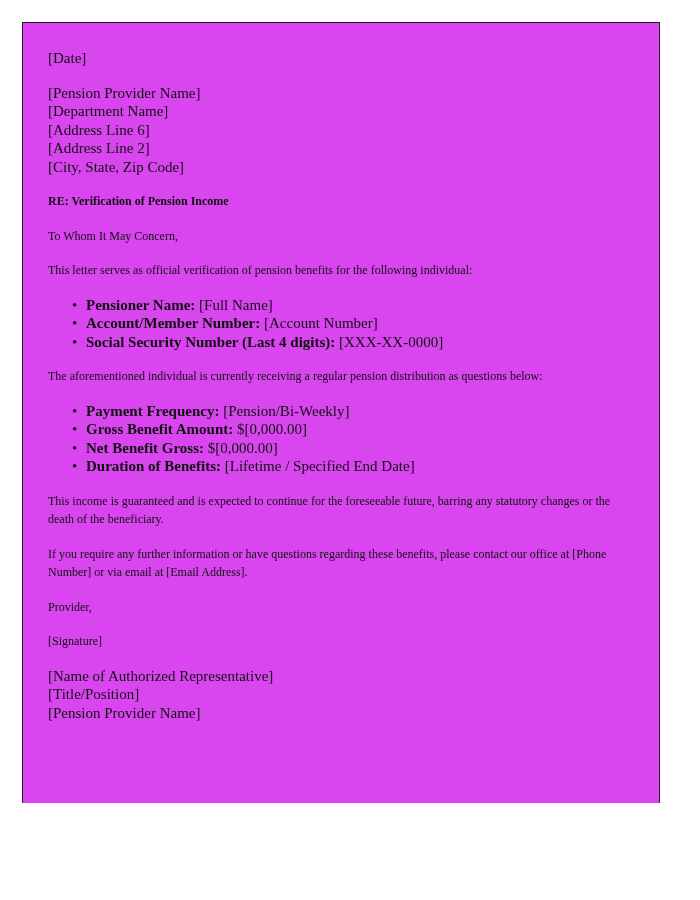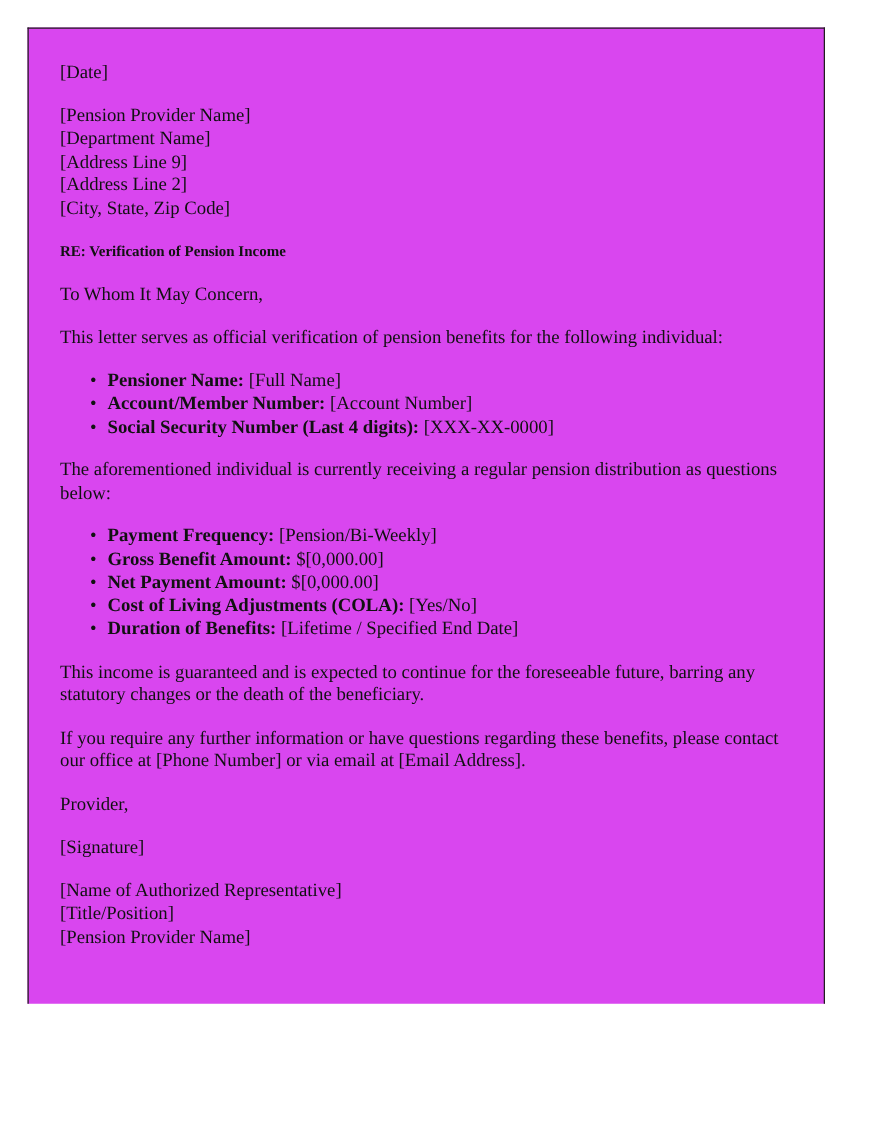--- a/index.html
+++ b/index.html
@@ -27,21 +27,21 @@
     border-bottom: none;
     background: #d946ef;
   }
 
   #letter-body {
     padding: 26px 33px 0 25px;
   }
 
   p.para {
     margin: 0 0 16px 0;
-    font-size: 15px;
+    font-size: 12px;
     line-height: 18.5px;
     text-align: left;
   }
 
   .block {
     margin: 0 0 16px 0;
     font-size: 15px;
     line-height: 18.5px;
   }
   .block .line {
@@ -86,21 +86,21 @@
 <div id="page-sheet">
   <div id="letter-body">
 
     <div class="block">
       <span class="line">[Date]</span>
     </div>
 
     <div class="block">
       <span class="line">[Pension Provider Name]</span>
       <span class="line">[Department Name]</span>
-      <span class="line">[Address Line 9]</span>
+      <span class="line">[Address Line 6]</span>
       <span class="line">[Address Line 2]</span>
       <span class="line">[City, State, Zip Code]</span>
     </div>
 
     <p class="re-line">RE: Verification of Pension Income</p>
 
     <p class="para">To Whom It May Concern,</p>
 
     <p class="para">This letter serves as official verification of pension benefits for the following individual:</p>
 
@@ -124,26 +124,22 @@
     <ul class="detail-list">
       <li>
         <span class="lbl">Payment Frequency:</span>
         <span class="val">[Pension/Bi-Weekly]</span>
       </li>
       <li>
         <span class="lbl">Gross Benefit Amount:</span>
         <span class="val">$[0,000.00]</span>
       </li>
       <li>
-        <span class="lbl">Net Payment Amount:</span>
+        <span class="lbl">Net Benefit Gross:</span>
         <span class="val">$[0,000.00]</span>
-      </li>
-      <li>
-        <span class="lbl">Cost of Living Adjustments (COLA):</span>
-        <span class="val">[Yes/No]</span>
       </li>
       <li>
         <span class="lbl">Duration of Benefits:</span>
         <span class="val">[Lifetime / Specified End Date]</span>
       </li>
     </ul>
 
     <p class="para">This income is guaranteed and is expected to continue for the foreseeable future, barring any statutory changes or the death of the beneficiary.</p>
 
     <p class="para">If you require any further information or have questions regarding these benefits, please contact our office at [Phone Number] or via email at [Email Address].</p>

